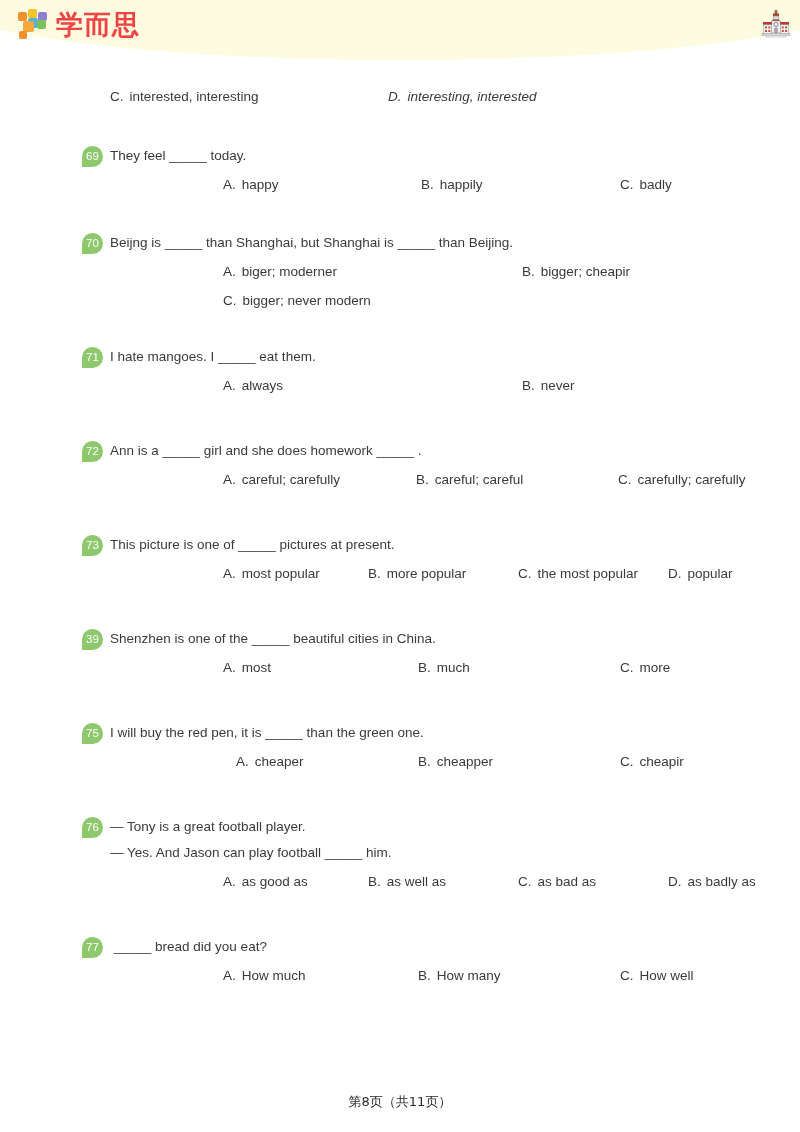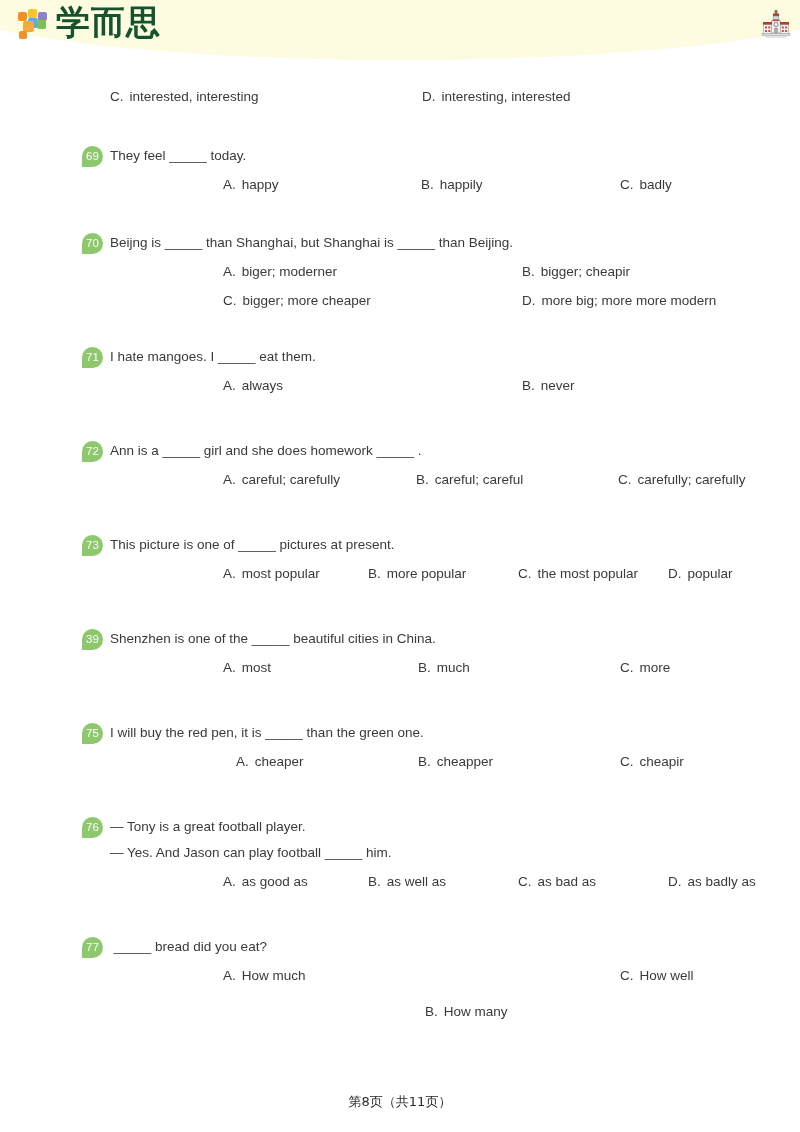--- a/index.html
+++ b/index.html
@@ -53,26 +53,26 @@
     border-radius: 2px;
   }
   .lm1 { left: 2px;  top: 4px;  width: 9px;  height: 9px;  background: #f0902a; }
   .lm2 { left: 12px; top: 1px;  width: 9px;  height: 9px;  background: #f7c52b; }
   .lm3 { left: 22px; top: 4px;  width: 9px;  height: 9px;  background: #8f7fd0; }
   .lm4 { left: 12px; top: 10px; width: 10px; height: 10px; background: #55b0e0; }
   .lm5 { left: 21px; top: 12px; width: 9px;  height: 9px;  background: #7cc05a; }
   .lm6 { left: 7px;  top: 13px; width: 11px; height: 11px; background: #f5a93a; }
   .lm7 { left: 3px;  top: 23px; width: 8px;  height: 8px;  background: #f0902a; }
   .logo-text {
-    font-size: 34px;
+    font-size: 27px;
     font-weight: bold;
-    color: #14532d;
+    color: #ef4444;
     letter-spacing: 1px;
     line-height: 1;
-    font-family: Liberation Mono, monospace;
+    font-family: Liberation Serif, serif;
   }
 
   .school-icon {
     position: absolute;
     right: 8px;
     top: 9px;
     width: 32px;
     height: 30px;
   }
 
@@ -179,43 +179,42 @@
       <rect x="2" y="24.5" width="28" height="2" fill="#dcdcdc" stroke="#9a9a9a" stroke-width="0.5"></rect>
       <rect x="6" y="26.5" width="20" height="1.6" fill="#eaeaea" stroke="#b0b0b0" stroke-width="0.4"></rect>
     </svg>
   </span>
 </div>
 
 <div class="page">
 
   <div class="opts" id="carryover-opts" style="position:absolute; top:16px; left:0; width:800px;text-align:right;">
       <span class="opt" style="left: 110px;"><span class="lt">C.</span><span>interested, interesting</span></span>
-      <span class="opt" style="left: 422px;"><span class="lt">D.</span><span>interesting, interested</span></span>
+      <span class="opt" style="left: 388px; font-style: italic;"><span class="lt">D.</span><span>interesting, interested</span></span>
     </div>
 
   <div id="questions-root">
       <div class="qblock" style="position: absolute; top: 84px; left: 0px; width: 800px;">
         <span class="badge" style="top: 0px;">69</span>
         <div class="stem">They feel _____ today.</div>
         <div class="opts">
           <span class="opt" style="left: 113px;"><span class="lt">A.</span><span>happy</span></span>
           <span class="opt" style="left: 311px;"><span class="lt">B.</span><span>happily</span></span>
           <span class="opt" style="left: 510px;"><span class="lt">C.</span><span>badly</span></span>
         </div>
       </div>
       <div class="qblock" style="position: absolute; top: 171px; left: 0px; width: 800px;">
         <span class="badge" style="top: 0px;">70</span>
         <div class="stem">Beijng is _____ than Shanghai, but Shanghai is _____ than Beijing.</div>
         <div class="opts">
           <span class="opt" style="left: 113px;"><span class="lt">A.</span><span>biger; moderner</span></span>
           <span class="opt" style="left: 412px;"><span class="lt">B.</span><span>bigger; cheapir</span></span>
         </div>
         <div class="opts">
-          <span class="opt" style="left: 113px;"><span class="lt">C.</span><span>bigger; more cheaper</span></span>
-          <span class="opt" style="left: 412px;"><span class="lt">D.</span><span>more big; more more modern</span></span>
+          <span class="opt" style="left: 113px;"><span class="lt">C.</span><span>bigger; never modern</span></span>
         </div>
       </div>
       <div class="qblock" style="position: absolute; top: 285px; left: 0px; width: 800px;">
         <span class="badge" style="top: 0px;">71</span>
         <div class="stem">I hate mangoes. I _____ eat them.</div>
         <div class="opts">
           <span class="opt" style="left: 113px;"><span class="lt">A.</span><span>always</span></span>
           <span class="opt" style="left: 412px;"><span class="lt">B.</span><span>never</span></span>
         </div>
       </div>
@@ -265,21 +264,21 @@
           <span class="opt" style="left: 258px;"><span class="lt">B.</span><span>as well as</span></span>
           <span class="opt" style="left: 408px;"><span class="lt">C.</span><span>as bad as</span></span>
           <span class="opt" style="left: 558px;"><span class="lt">D.</span><span>as badly as</span></span>
         </div>
       </div>
       <div class="qblock" style="position: absolute; top: 875px; left: 0px; width: 800px;">
         <span class="badge" style="top: 0px;">77</span>
         <div class="stem"> _____ bread did you eat?</div>
         <div class="opts">
           <span class="opt" style="left: 113px;"><span class="lt">A.</span><span>How much</span></span>
-          <span class="opt" style="left: 315px; margin-top: 36px;"><span class="lt">B.</span><span>How many</span></span>
+          <span class="opt" style="left: 308px;"><span class="lt">B.</span><span>How many</span></span>
           <span class="opt" style="left: 510px;"><span class="lt">C.</span><span>How well</span></span>
         </div>
       </div>
     </div>
 </div>
 
 <div class="footer">
   <span>第8页（共11页）</span>
 </div>
 

